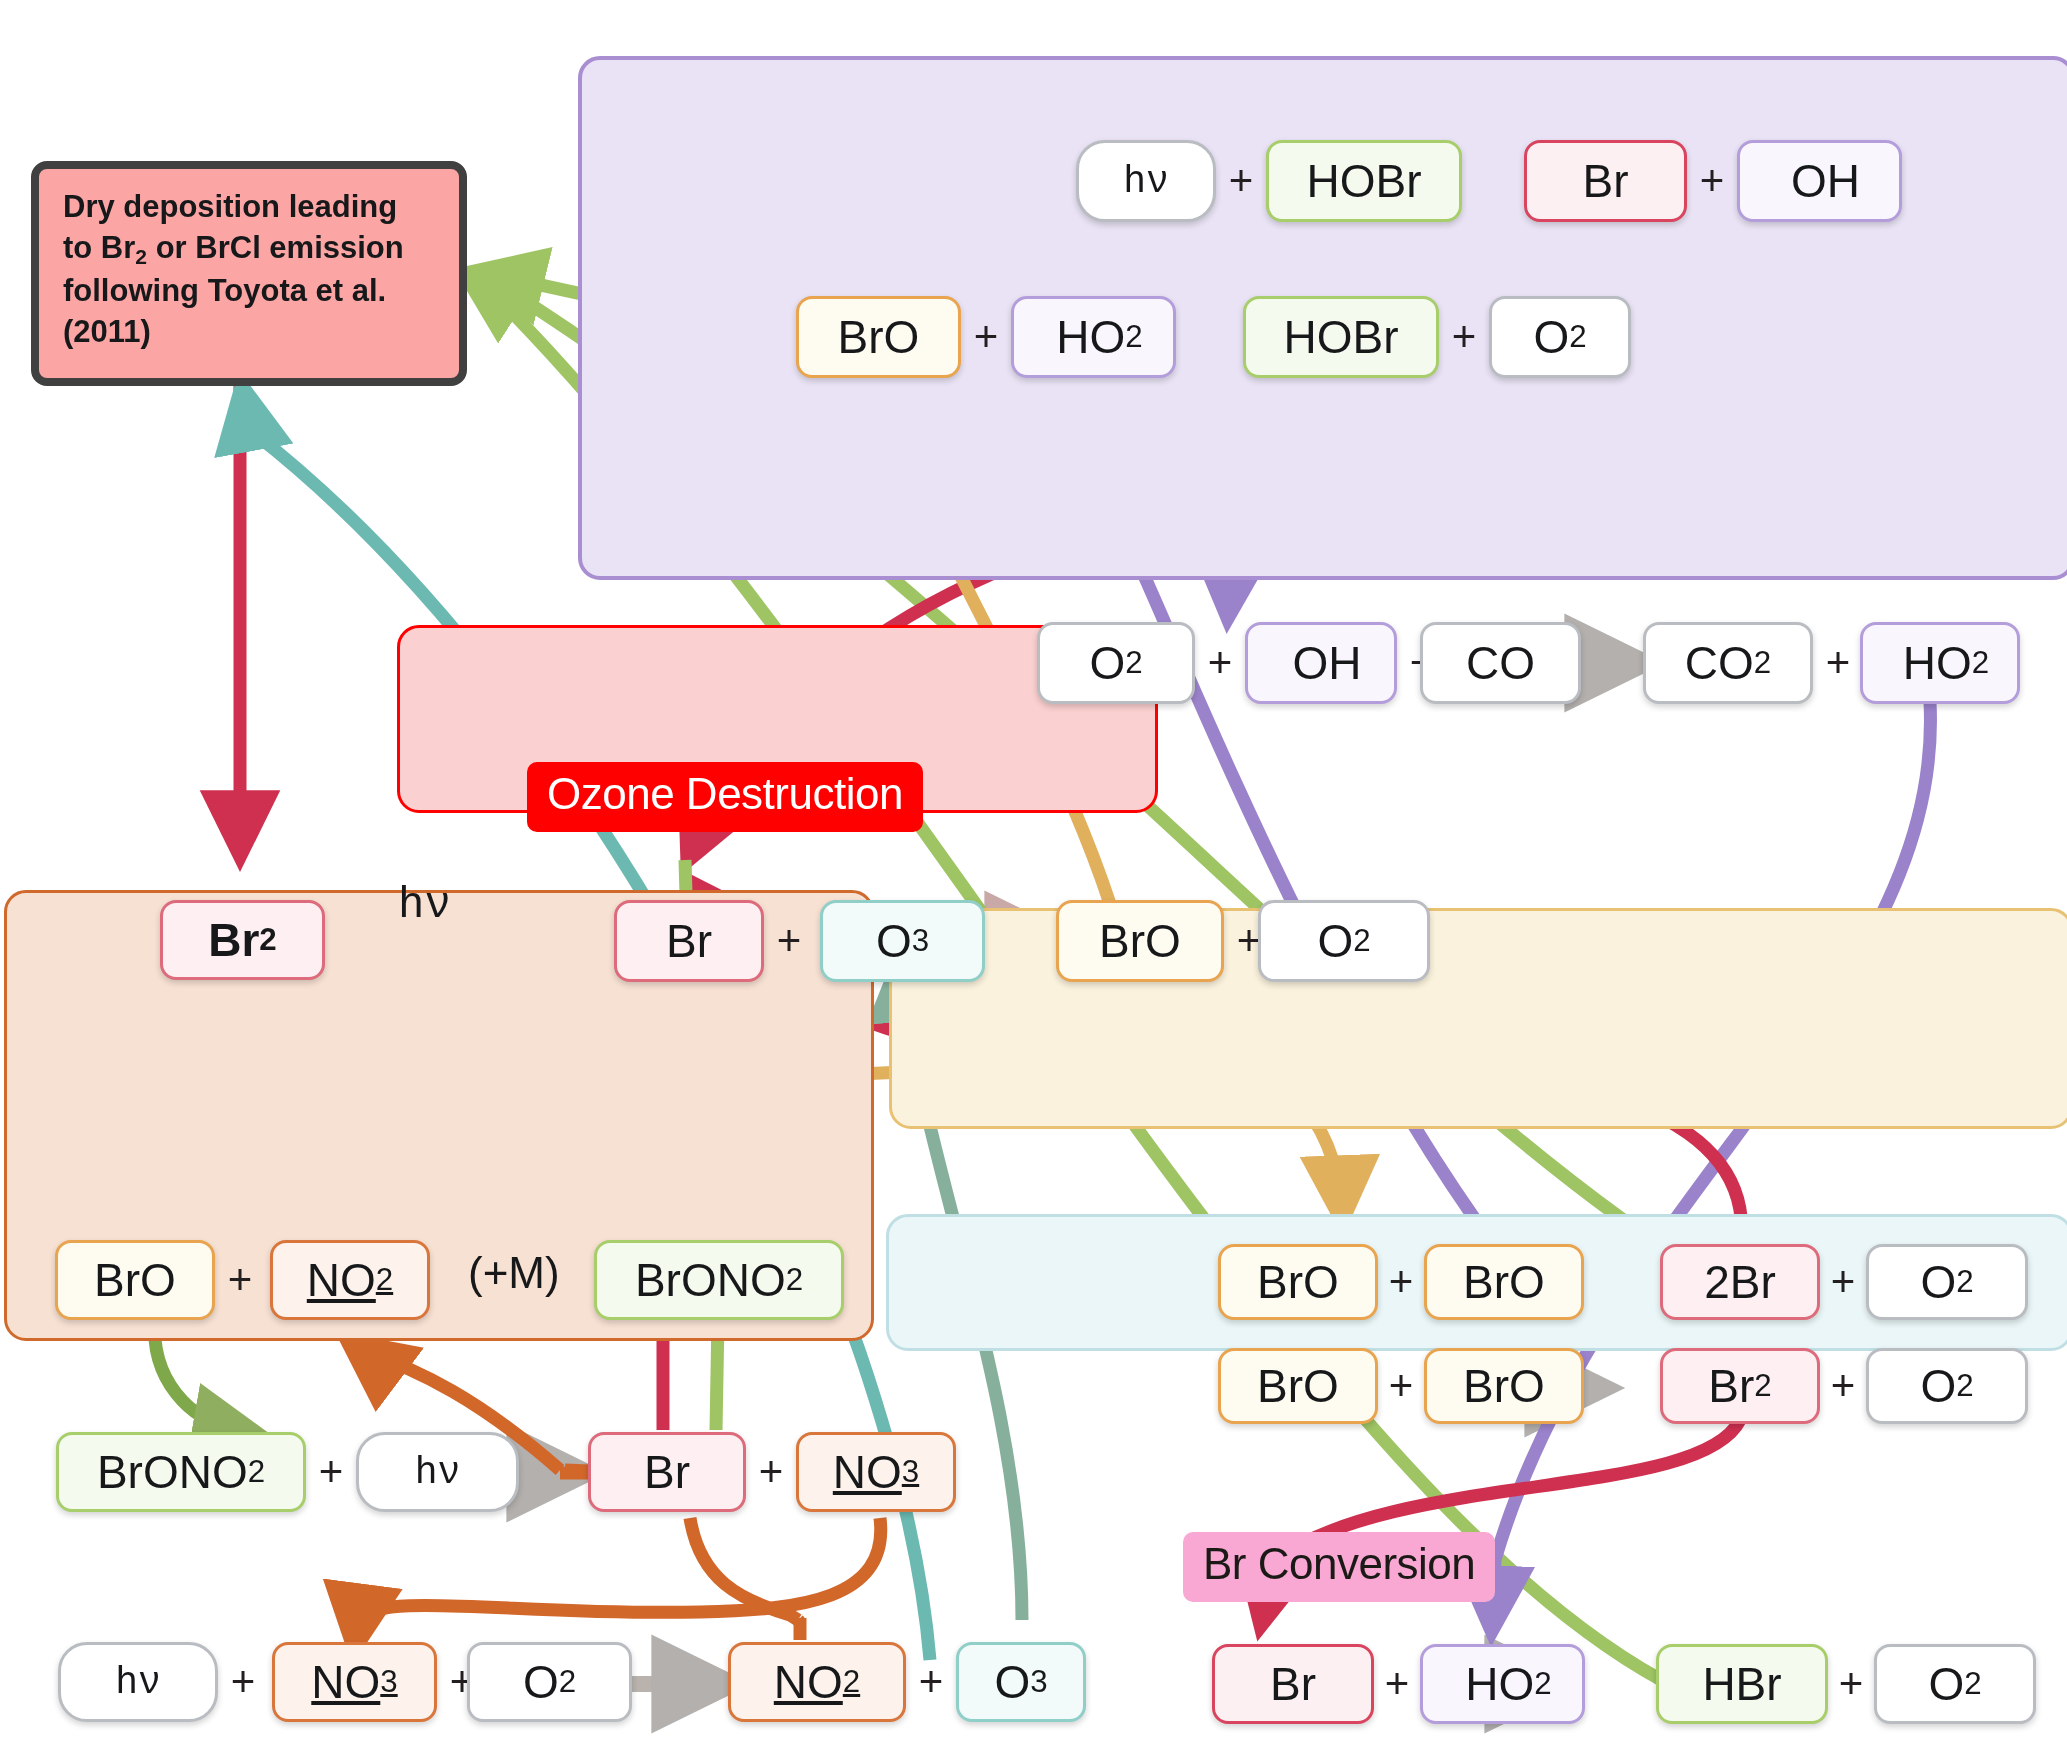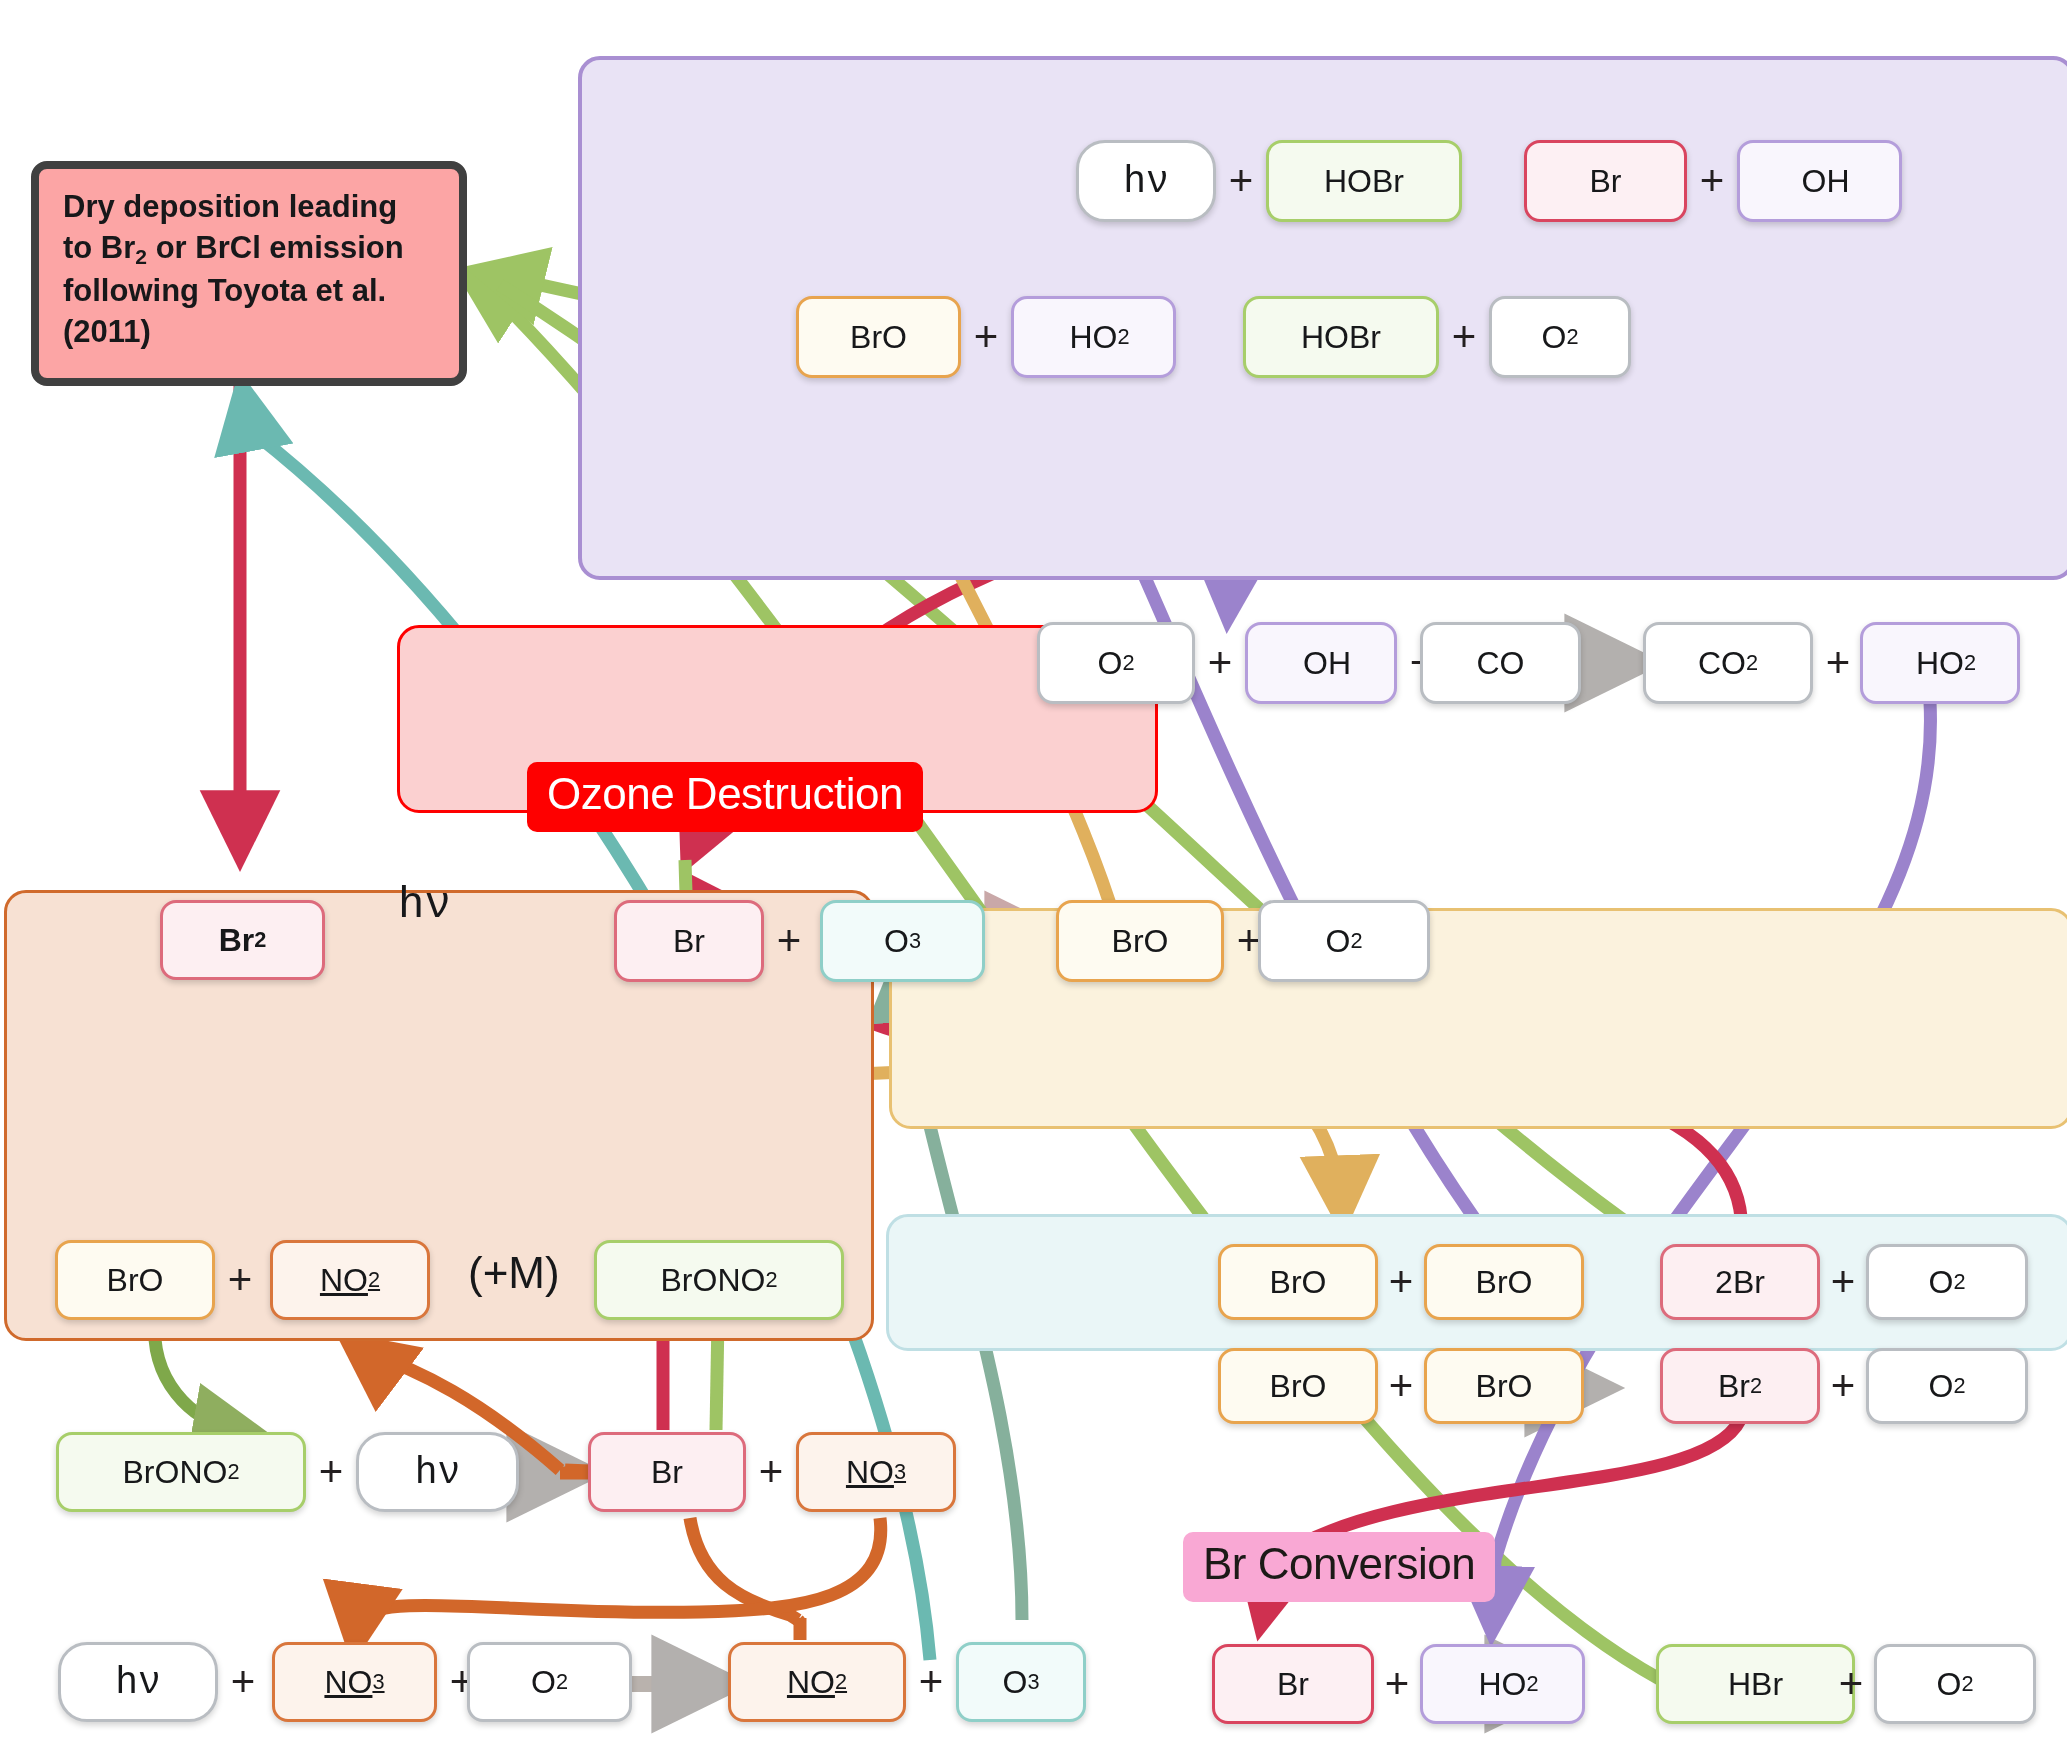--- a/index.html
+++ b/index.html
@@ -8,21 +8,21 @@
   #stage{position:absolute;left:0;top:0;width:2067px;height:1760px;}
 
   svg#wires{position:absolute;left:0;top:0;width:2067px;height:1760px;pointer-events:none;z-index:1;}
 
   .group-box{position:absolute;border-radius:22px;z-index:2;}
   .group-label{position:absolute;z-index:6;color:#fff;font-size:44px;line-height:1;
      padding:10px 20px 16px 20px;border-radius:10px;white-space:nowrap;letter-spacing:-0.5px;}
 
   .node{position:absolute;z-index:5;border-radius:16px;display:flex;align-items:center;
      justify-content:center;box-sizing:border-box;border:3px solid #b9bdc2;background:#ffffff;
-     font-size:32px;color:#17181a;box-shadow:0 3px 6px rgba(0,0,0,0.18);}
+     font-size:46px;color:#17181a;box-shadow:0 3px 6px rgba(0,0,0,0.18);}
   .node sub{font-size:0.68em;vertical-align:-0.28em;}
   .serif{font-family:Liberation Mono, monospace;font-size:38px;border-radius:29px;}
 
   .plus{position:absolute;z-index:5;font-size:42px;color:#231f20;font-weight:500;
         display:flex;align-items:center;justify-content:center;}
   .freetext{position:absolute;z-index:5;color:#17181a;}
 
   
   .n-green{border-color:#a7ce6a;background:#f5faef;}
   .n-purple{border-color:#b49ddb;background:#f9f6fd;padding-left:12px;}
@@ -300,20 +300,20 @@
     <span>O</span>
       <sub>2</sub>
   </div>
 
   <div class="node n-red" style="left:1212px;top:1644px;width:162px;height:80px;">Br</div>
   <div class="plus" style="left:1374px;top:1654px;width:46px;height:60px;">+</div>
   <div class="node n-purple" style="left:1420px;top:1644px;width:165px;height:80px;">
     <span>HO</span>
       <sub>2</sub>
   </div>
-  <div class="node n-green" style="left:1656px;top:1644px;width:199px;height:80px;">HBr</div>
+  <div class="node n-green" style="left:1656px;top:1644px;width:172px;height:80px;">HBr</div>
   <div class="plus" style="left:1828px;top:1654px;width:46px;height:60px;">+</div>
   <div class="node n-grey" style="left:1874px;top:1644px;width:162px;height:80px;">
     <span>O</span>
       <sub>2</sub>
   </div>
 
 </div>
 
 </body></html>

